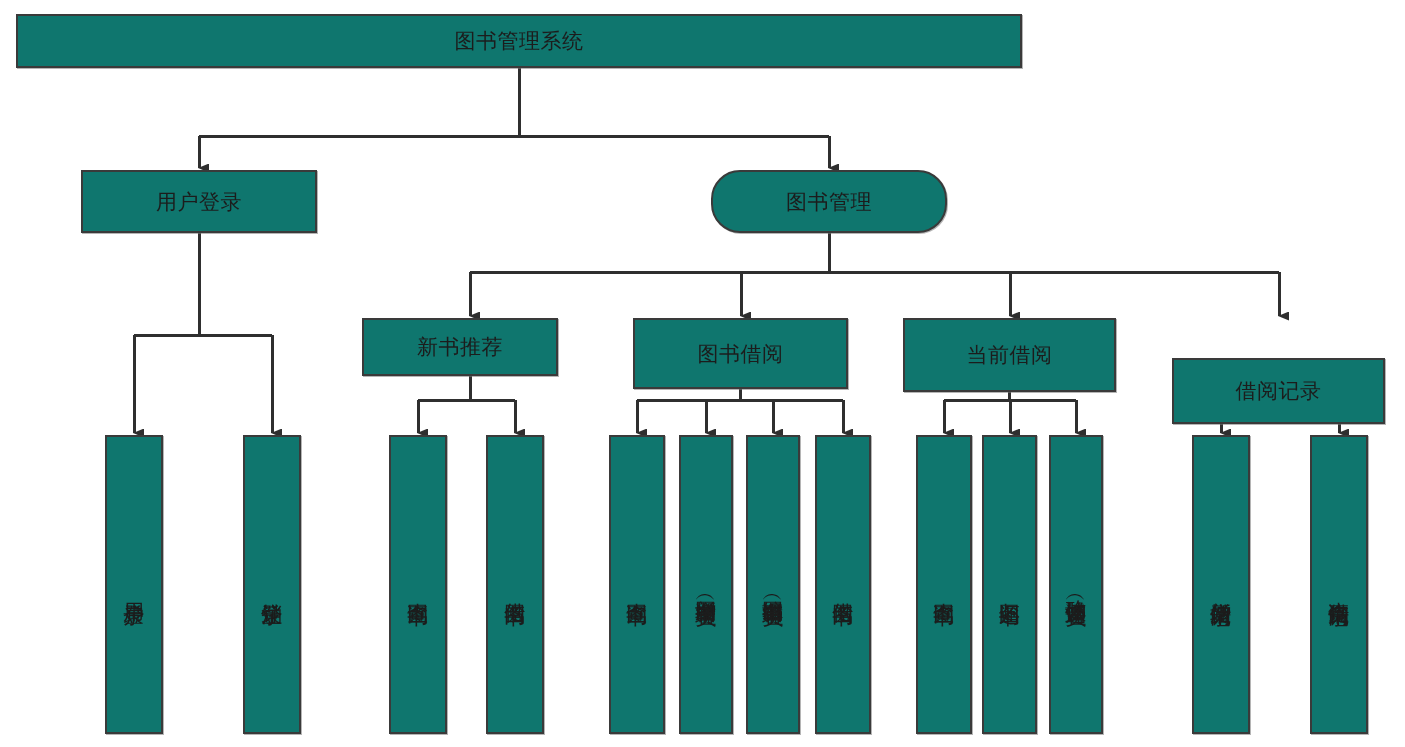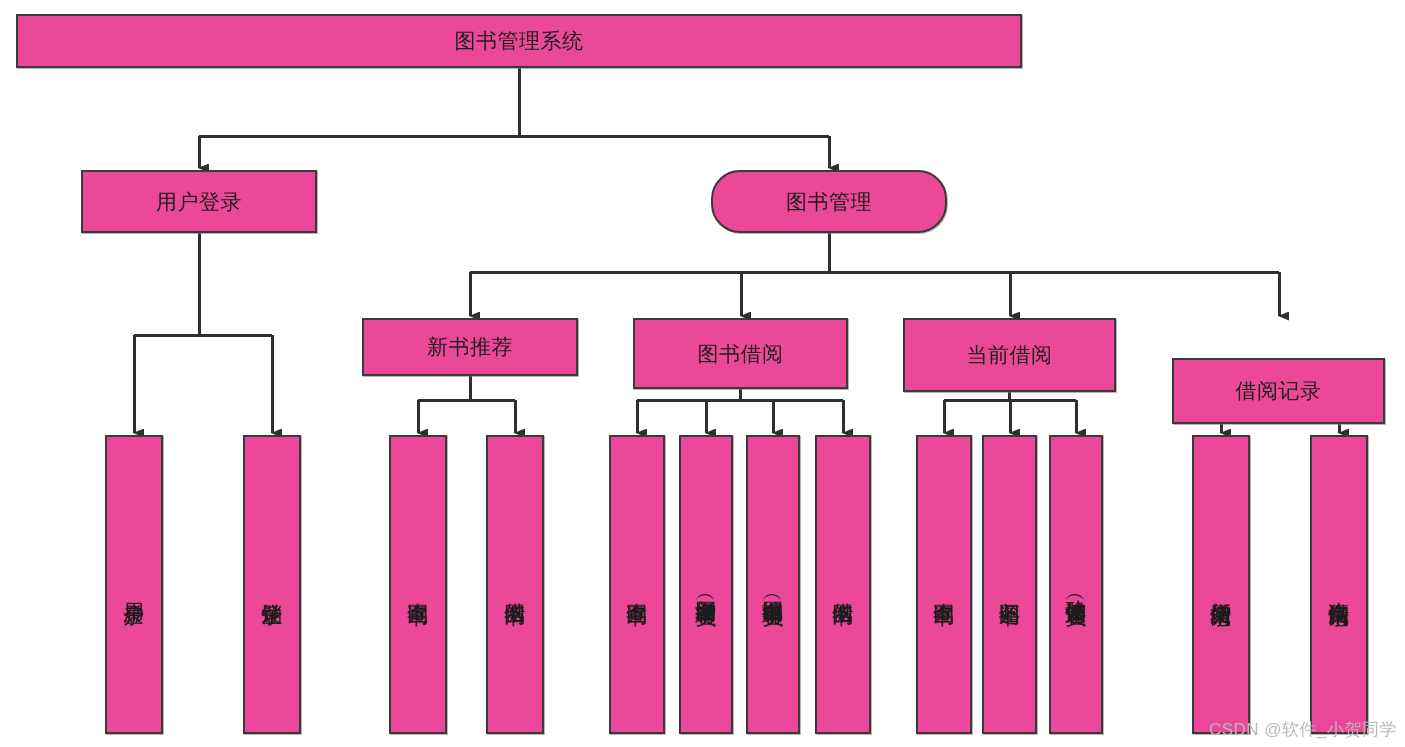--- a/index.html
+++ b/index.html
@@ -17,21 +17,21 @@
   #diagram-root {
     position: absolute;
     left: 0;
     top: 0;
     width: 1405px;
     height: 747px;
   }
   .node-box {
     position: absolute;
     box-sizing: border-box;
-    background: #ec4899;
+    background: #0f766e;
     border: 2px solid #3a3a3a;
     box-shadow: 1px 1px 0 rgba(120,120,120,0.55);
     text-decoration: underline;
   }
   .node-label-h {
     position: absolute;
     left: 0;
     top: 0;
     width: 100%;
     height: 100%;
@@ -132,21 +132,21 @@
   <div id="nodes-layer">
       <div class="node-box" style="left: 16px; top: 14px; width: 1006px; height: 54px;">
         <div class="node-label-h">图书管理系统</div>
       </div>
       <div class="node-box" style="left: 81px; top: 170px; width: 236px; height: 63px;">
         <div class="node-label-h">用户登录</div>
       </div>
       <div class="node-box" style="left: 711px; top: 170px; width: 236px; height: 63px; border-radius: 29px;">
         <div class="node-label-h">图书管理</div>
       </div>
-      <div class="node-box" style="left: 362px; top: 318px; width: 216px; height: 58px;">
+      <div class="node-box" style="left: 362px; top: 318px; width: 196px; height: 58px;">
         <div class="node-label-h">新书推荐</div>
       </div>
       <div class="node-box" style="left: 633px; top: 318px; width: 215px; height: 71px;">
         <div class="node-label-h">图书借阅</div>
       </div>
       <div class="node-box" style="left: 903px; top: 318px; width: 213px; height: 74px;">
         <div class="node-label-h">当前借阅</div>
       </div>
       <div class="node-box" style="left: 1172px; top: 318px; width: 213px; height: 66px; margin-top: 40px;">
         <div class="node-label-h">借阅记录</div>
@@ -185,14 +185,13 @@
         <div class="node-label-v">确认归还（管理员）</div>
       </div>
       <div class="node-box" style="left: 1192px; top: 435px; width: 58px; height: 299px;">
         <div class="node-label-v">新增借阅记录</div>
       </div>
       <div class="node-box" style="left: 1310px; top: 435px; width: 58px; height: 299px;">
         <div class="node-label-v">查询借阅记录</div>
       </div>
     </div>
 
-  <div id="watermark">CSDN @软件_小贺同学</div>
 </div>
 
 </body></html>

